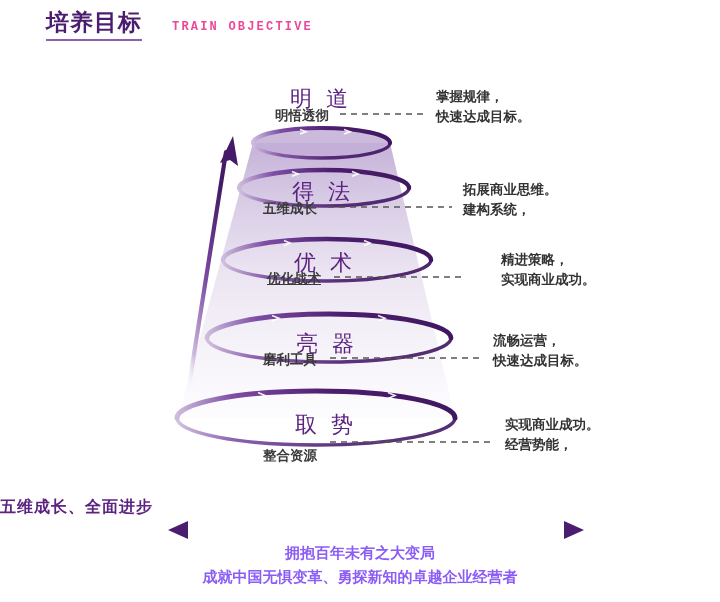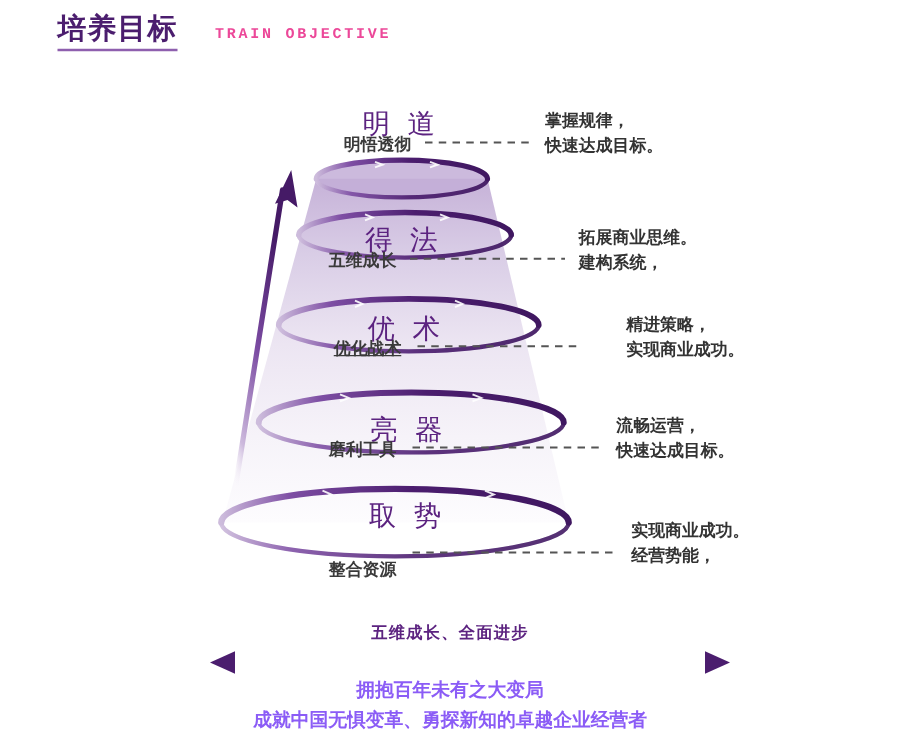--- a/index.html
+++ b/index.html
@@ -83,22 +83,21 @@
     line-height: 1.5;
     white-space: nowrap;
   }
 
   
   #footer-headline {
     position: absolute;
     left: 0;
     right: 0;
     top: 497px;
-    text-align: center;
-    font-size: 13px;
+    font-size: 16px;
     font-weight: bold;
     color: #5c2380;
     letter-spacing: 1px;
   }
   #footer-lines {
     position: absolute;
     left: 0;
     right: 0;
     top: 541px;
     text-align: center;
@@ -251,21 +250,21 @@
     <div>实现商业成功。</div>
   </div>
 
   <div class="tier-title" style="left:327px; top:329px;">亮 器</div>
   <div class="tier-sub" style="left:290px; top:351px;">磨利工具</div>
   <div class="tier-desc" style="left:493px; top:331px;">
     <div>流畅运营，</div>
     <div>快速达成目标。</div>
   </div>
 
-  <div class="tier-title" style="left:326px; top:398px;">取 势</div>
+  <div class="tier-title" style="left:326px; top:410px;">取 势</div>
   <div class="tier-sub" style="left:290px; top:447px;">整合资源</div>
   <div class="tier-desc" style="left:505px; top:415px;">
     <div>实现商业成功。</div>
     <div>经营势能，</div>
   </div>
 
 </div>
 
 <div id="footer-headline">五维成长、全面进步</div>
 

